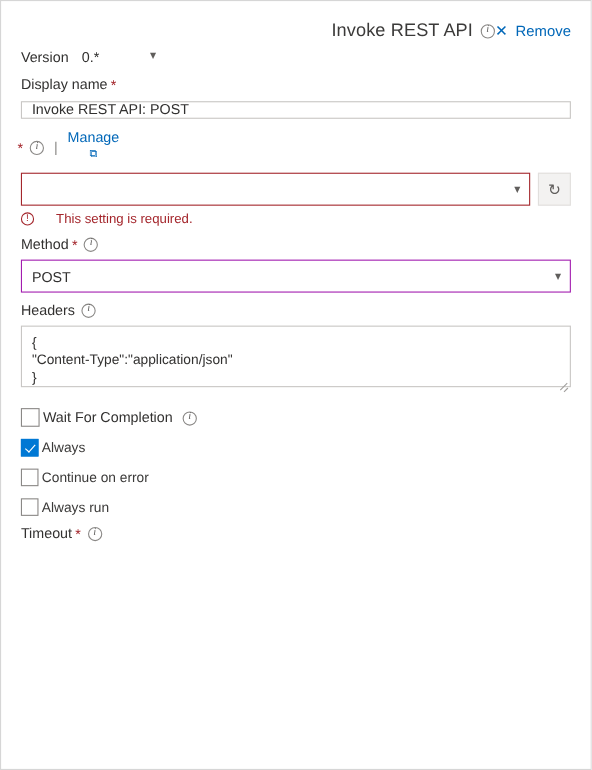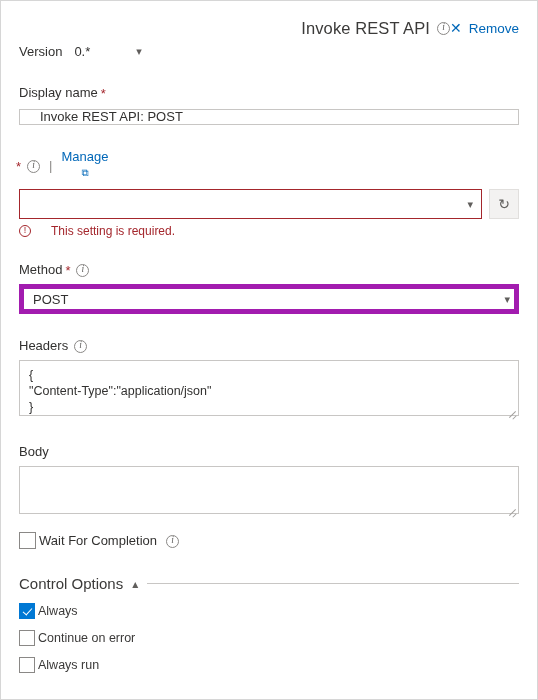--- a/index.html
+++ b/index.html
@@ -91,21 +91,21 @@
   .version-value { margin-left: 12px; color: #323130; }
   .version-chevron {
     margin-left: 46px;
     color: #605e5c;
     font-size: 11px;
     line-height: 1;
     cursor: pointer;
   }
 
   
-  .field { margin-top: 24px; }
+  .field { margin-top: 8px; }
   .field-label {
     display: flex;
     align-items: center;
     gap: 6px;
     font-size: 13px;
     color: #323130;
     margin-bottom: 6px;
     line-height: 16px;
   }
   .req-star {
@@ -137,32 +137,32 @@
   
   .text-input {
     box-sizing: border-box;
     width: 100%;
     height: 16px;
     border: 1px solid #c8c6c4;
     background: #ffffff;
     font-family: "Liberation Sans", sans-serif;
     font-size: 13px;
     color: #323130;
-    padding: 0 20px;
+    padding: 0 9px;
     outline: none;
   }
   .select-wrap {
     position: relative;
     width: 100%;
   }
   .select-box {
     box-sizing: border-box;
     width: 100%;
     height: 30px;
-    border: 5px solid #a21caf;
+    border: 1px solid #a21caf;
     background: #ffffff;
     display: flex;
     align-items: center;
     padding: 0 28px 0 9px;
     font-size: 13px;
     color: #323130;
     cursor: pointer;
   }
   .select-chevron {
     position: absolute;
@@ -416,41 +416,27 @@
         <span class="info-icon"></span>
       </div>
       <div class="ta-wrap">
         <textarea class="textarea" rows="3" style="height: 56px;">{
 "Content-Type":"application/json"
 }</textarea>
         <span class="grip"></span>
       </div>
     </div>
 
-    <div class="field">
-      <div class="field-label">
-        <span>Body</span>
-      </div>
-      <div class="ta-wrap">
-        <textarea class="textarea" rows="3" style="height: 48px;"></textarea>
-        <span class="grip"></span>
-      </div>
-    </div>
 
     <div class="check-row">
       <span class="checkbox"></span>
       <span class="check-label">Wait For Completion</span>
       <span class="info-icon"></span>
     </div>
 
-    <div class="section-head">
-      <span class="section-title">Control Options</span>
-      <span class="section-chevron">▴</span>
-      <span class="section-rule"></span>
-    </div>
 
     <div class="check-row compact-check">
       <span class="checkbox checked"></span>
       <span class="check-label">Always</span>
     </div>
     <div class="check-row compact-check">
       <span class="checkbox"></span>
       <span class="check-label">Continue on error</span>
     </div>
     <div class="check-row compact-check">

